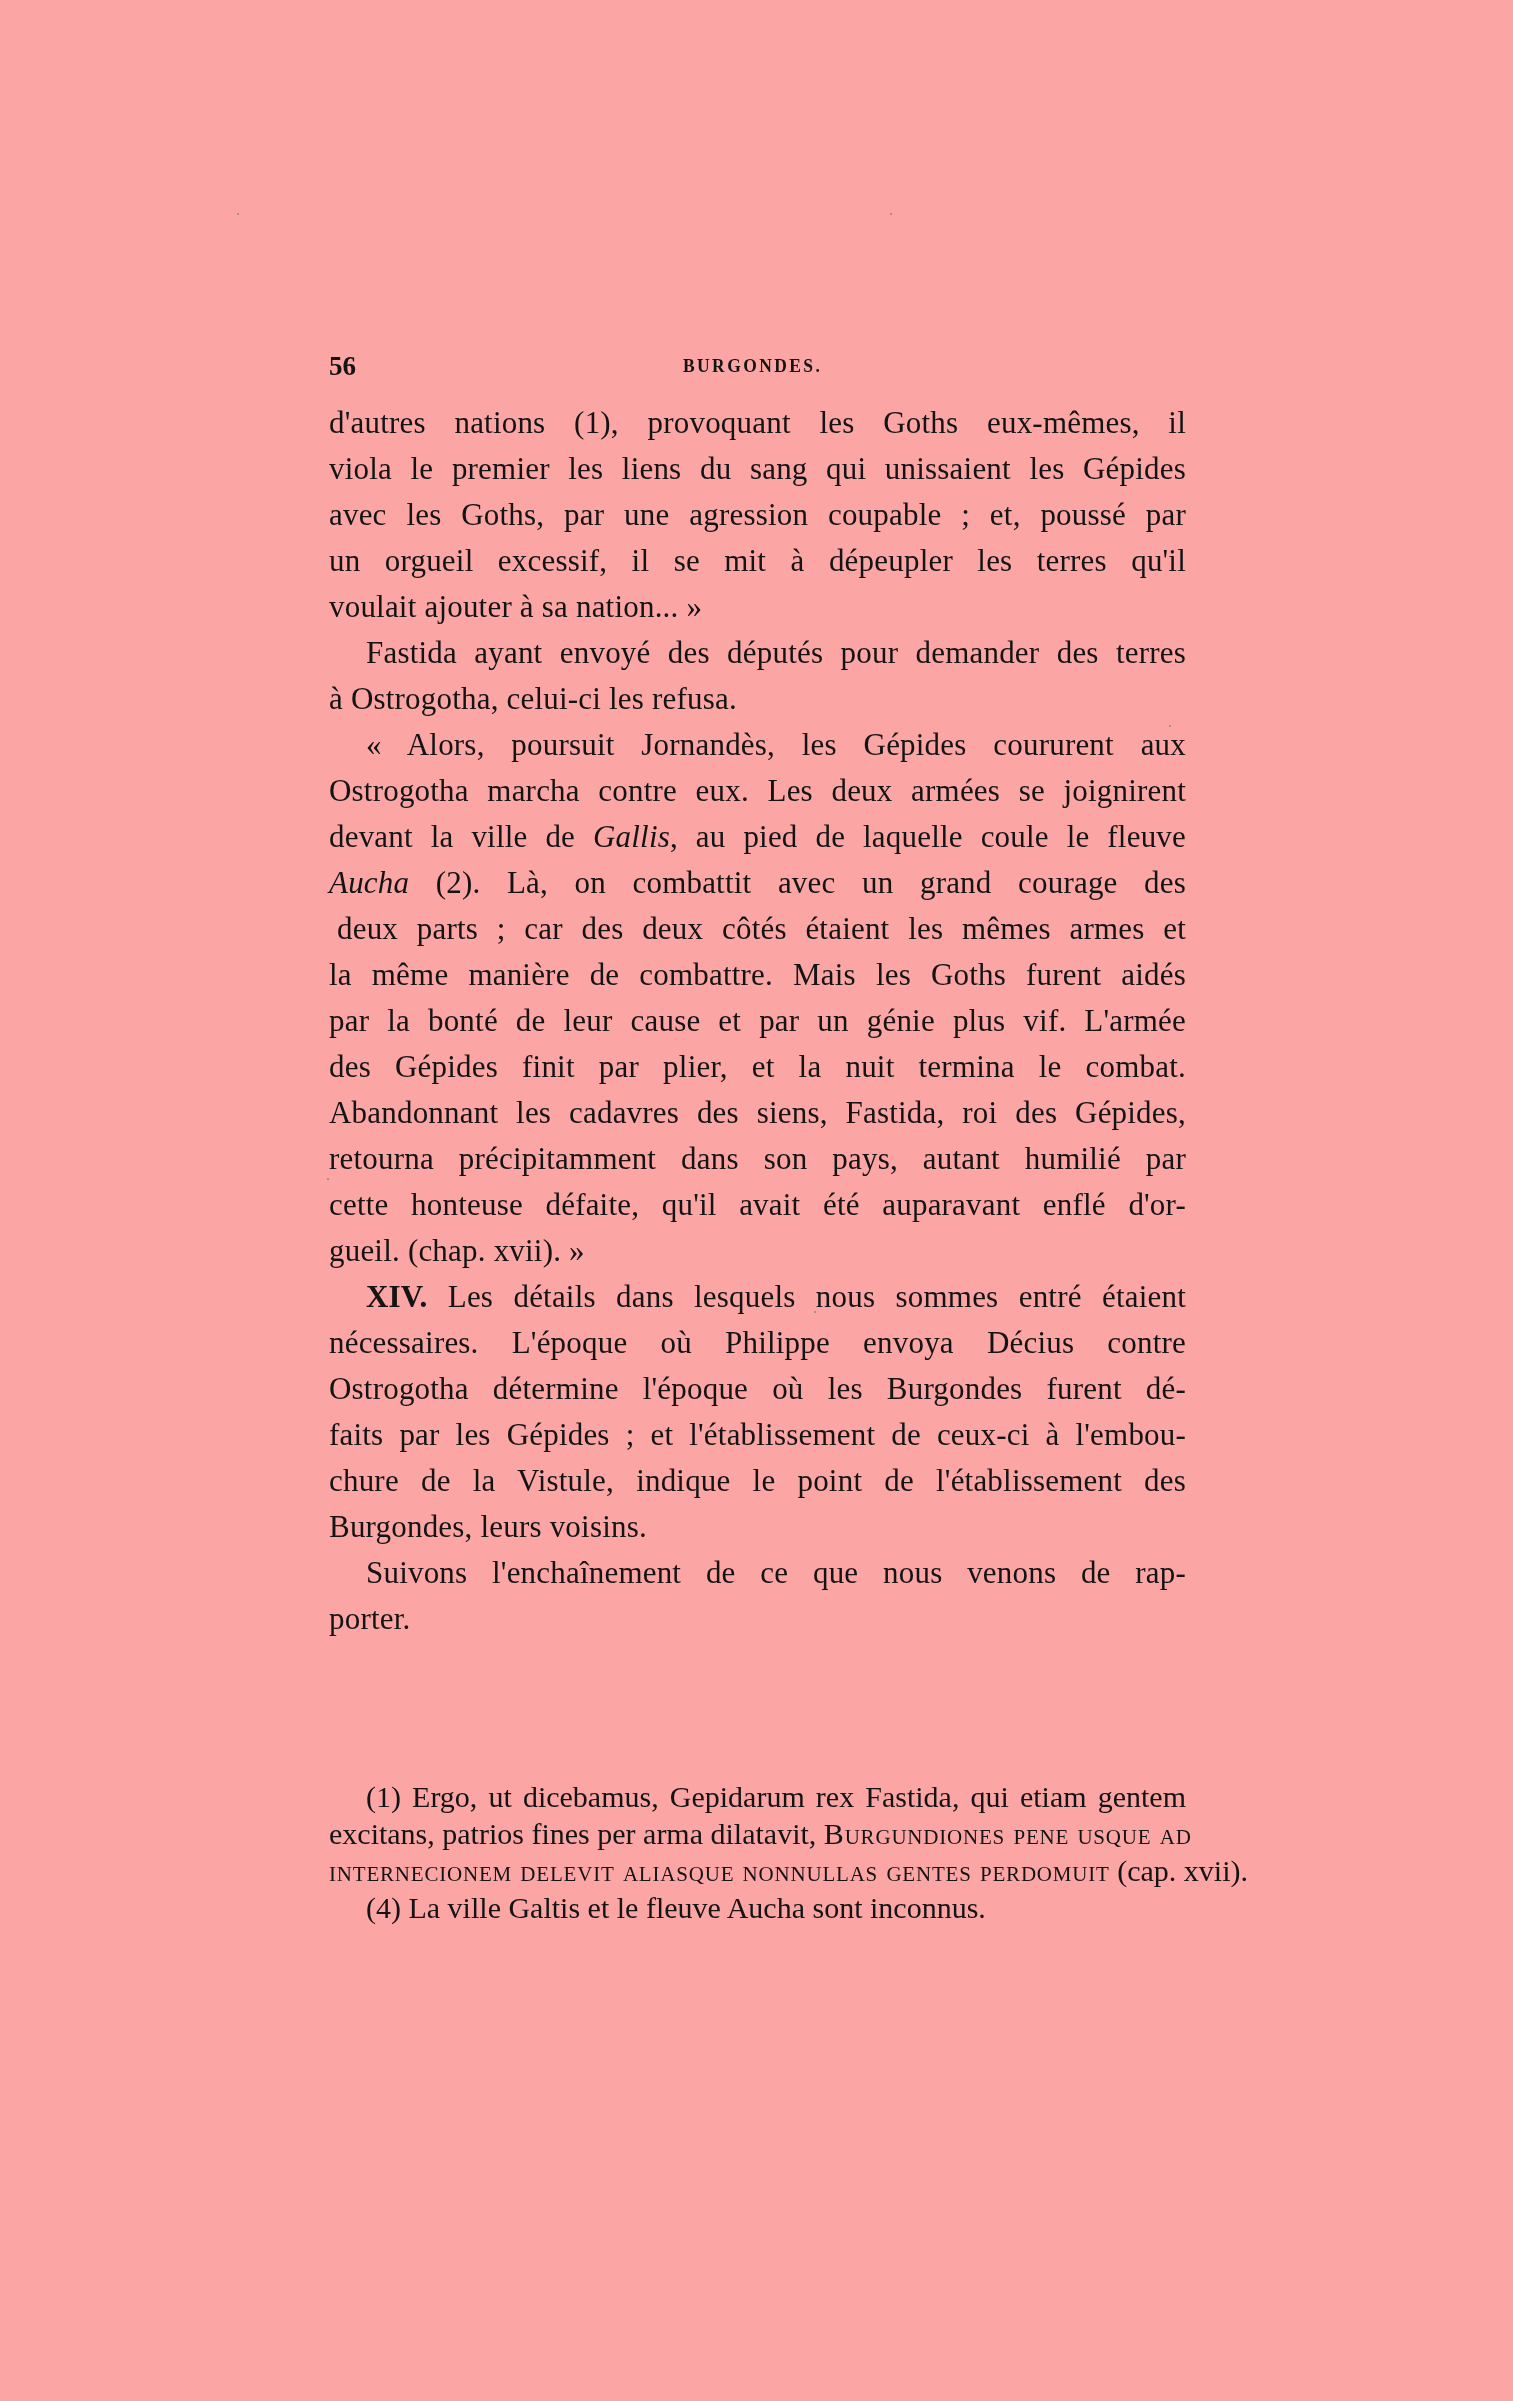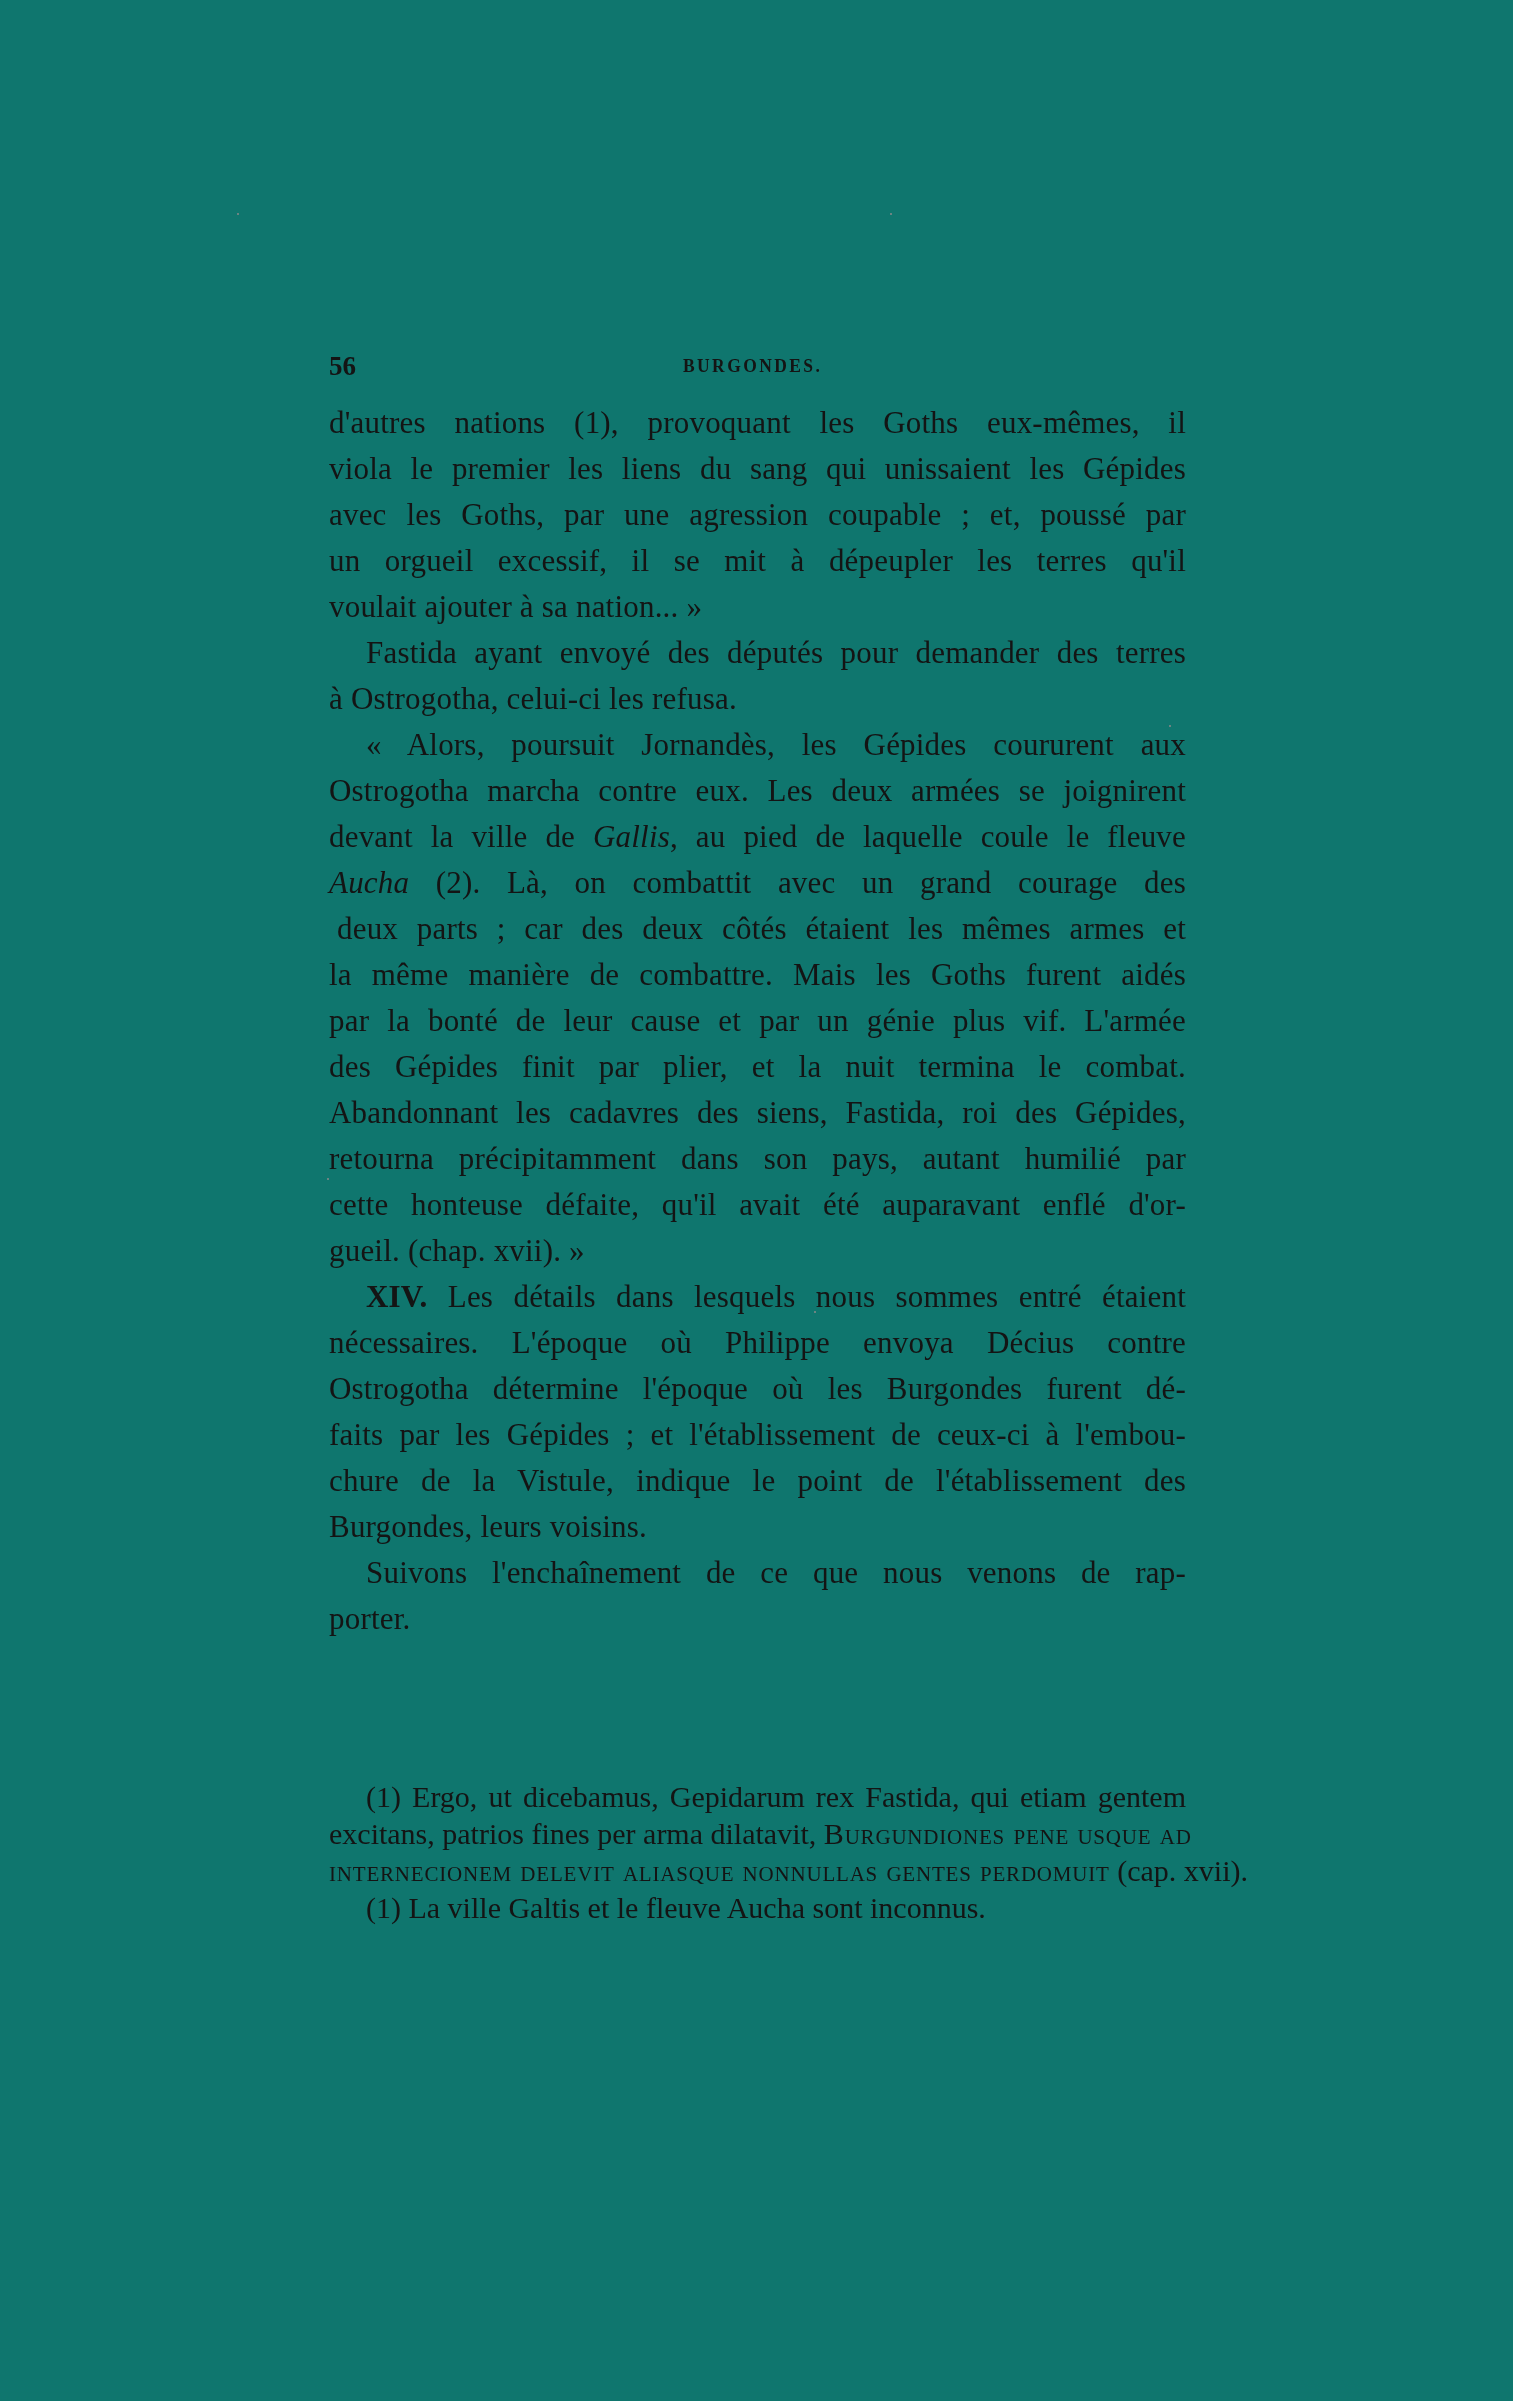--- a/index.html
+++ b/index.html
@@ -12,21 +12,21 @@
       height: 2401px;
       position: relative;
       overflow: hidden;
       color: #141414;
       font-family: "Liberation Serif", "DejaVu Serif", serif;
     }
     .page {
       position: absolute;
       left: 0; top: 0;
       width: 1514px; height: 2401px;
-      background: #0f766e;
+      background: #fca5a5;
     }
     .running-head {
       position: absolute;
       left: 329px;
       top: 350px;
       width: 857px;
       height: 32px;
     }
     .page-number {
       position: absolute;
@@ -149,17 +149,17 @@
   </div>
 
   <div class="footnotes">
     <span class="fn-line indent" style="display: block; width: auto; text-align-last: justify;">(1) Ergo, ut dicebamus, Gepidarum rex Fastida, qui etiam gentem</span>
     <span class="fn-line" style="display: block; width: auto; text-align-last: justify;">
       <span>excitans, patrios fines per arma dilatavit, </span><span class="smallcaps">Burgundiones pene usque ad</span>
     </span>
     <span class="fn-line last" style="display: block; width: auto; text-align-last: left;">
       <span class="smallcaps">internecionem delevit aliasque nonnullas gentes perdomuit</span><span> (cap. xvii).</span>
     </span>
-    <span class="fn-line indent last" style="display: block; width: auto; text-align-last: left;">(1) La ville Galtis et le fleuve Aucha sont inconnus.</span>
+    <span class="fn-line indent last" style="display: block; width: auto; text-align-last: left;">(4) La ville Galtis et le fleuve Aucha sont inconnus.</span>
   </div>
 
 </div>
 
 
 </body></html>

